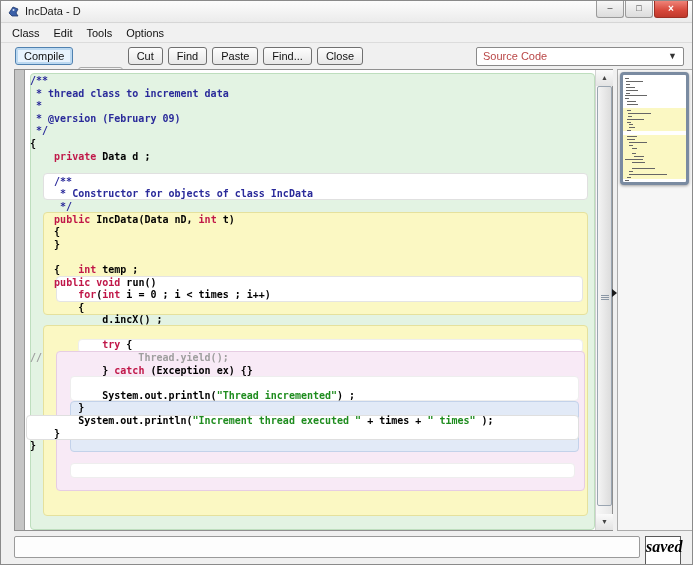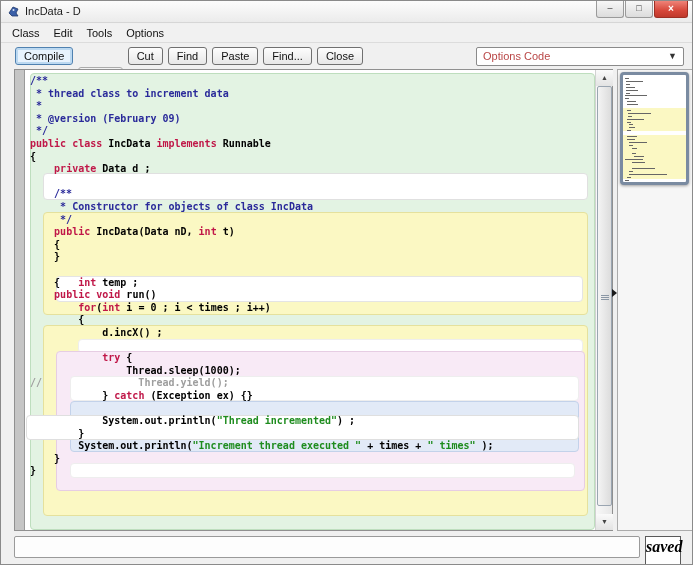--- a/index.html
+++ b/index.html
@@ -124,21 +124,21 @@
     <div class="tb-buttons">
       <span class="tbtn focused">Compile</span>
       <span class="tbtn disabled">Undo</span>
       <span class="tbtn">Cut</span>
       <span class="tbtn">Find</span>
       <span class="tbtn">Paste</span>
       <span class="tbtn">Find...</span>
       <span class="tbtn">Close</span>
     </div>
     <div class="view-select">
-      <span>Options Code</span>
+      <span>Source Code</span>
       <span class="chev">▼</span>
     </div>
   </div>
 
   <div class="main">
     <div class="editor">
       <div class="gutter"></div>
       <div class="codepane">
         <div class="scopes">
           <div class="sc-class"></div>
@@ -152,39 +152,37 @@
           <div class="sc-try"></div>
           <div class="sc-band"></div>
           <div class="sc-println"></div>
         </div>
         <div class="codelines" id="codelines">
             <div class="cl"><span class="tc">/**</span></div>
             <div class="cl"><span class="tc"> * thread class to increment data</span></div>
             <div class="cl"><span class="tc"> *</span></div>
             <div class="cl"><span class="tc"> * @version (February 09)</span></div>
             <div class="cl"><span class="tc"> */</span></div>
-            <div class="cl"><span class="tk">public</span><span class="tp"> </span><span class="tk">class</span><span class="tp"> IncData </span><span class="tk">implements</span><span class="tp"> Runnable</span></div>
             <div class="cl"><span class="tp">{</span></div>
             <div class="cl"><span class="tp">    </span><span class="tk">private</span><span class="tp"> Data d ;</span></div>
             <div class="cl"></div>
             <div class="cl"><span class="tc">    /**</span></div>
             <div class="cl"><span class="tc">     * Constructor for objects of class IncData</span></div>
             <div class="cl"><span class="tc">     */</span></div>
             <div class="cl"><span class="tp">    </span><span class="tk">public</span><span class="tp"> IncData(Data nD, </span><span class="tk">int</span><span class="tp"> t)</span></div>
             <div class="cl"><span class="tp">    {</span></div>
             <div class="cl"><span class="tp">    }</span></div>
             <div class="cl"></div>
             <div class="cl"><span class="tp">    {   </span><span class="tk">int</span><span class="tp"> temp ;</span></div>
             <div class="cl"><span class="tp">    </span><span class="tk">public</span><span class="tp"> </span><span class="tk">void</span><span class="tp"> run()</span></div>
             <div class="cl"><span class="tp">        </span><span class="tk">for</span><span class="tp">(</span><span class="tk">int</span><span class="tp"> i = 0 ; i &lt; times ; i++)</span></div>
             <div class="cl"><span class="tp">        {</span></div>
             <div class="cl"><span class="tp">            d.incX() ;</span></div>
             <div class="cl"></div>
             <div class="cl"><span class="tp">            </span><span class="tk">try</span><span class="tp"> {</span></div>
-            <div class="cl"><span class="tp">                Thread.sleep(1000);</span></div>
             <div class="cl"><span class="tg">//                Thread.yield();</span></div>
             <div class="cl"><span class="tp">            } </span><span class="tk">catch</span><span class="tp"> (Exception ex) {}</span></div>
             <div class="cl"></div>
             <div class="cl"><span class="tp">            System.out.println(</span><span class="ts">"Thread incremented"</span><span class="tp">) ;</span></div>
             <div class="cl"><span class="tp">        }</span></div>
             <div class="cl"><span class="tp">        System.out.println(</span><span class="ts">"Increment thread executed "</span><span class="tp"> + times + </span><span class="ts">" times"</span><span class="tp"> );</span></div>
             <div class="cl"><span class="tp">    }</span></div>
             <div class="cl"><span class="tp">}</span></div>
           </div>
       </div>

